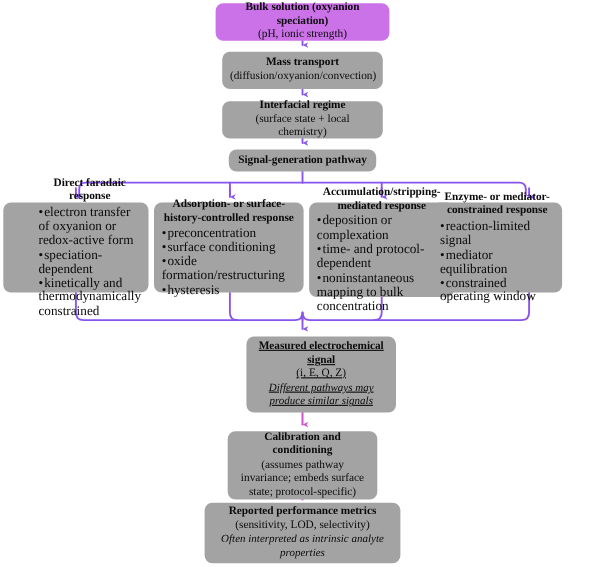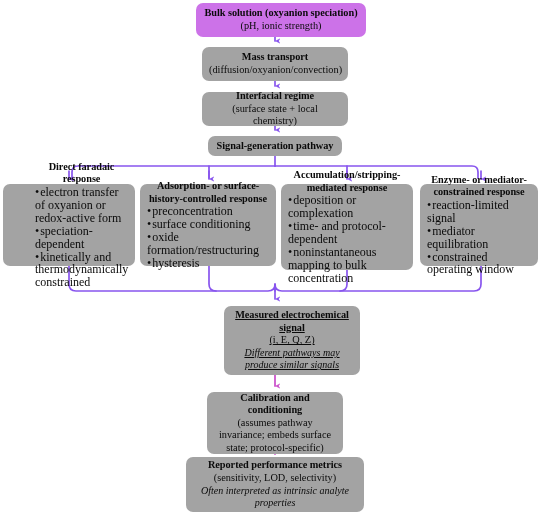--- a/index.html
+++ b/index.html
@@ -79,29 +79,29 @@
   .bullets li {
     text-indent: 0;
     padding-left: 0;
   }
   .bullets li::before {
     content: "\2022";
     margin-right: 1px;
   }
 
   
-  #n-bulk      { left: 196px; top: 3px;   width: 170px; height: 34px; }
+  #n-bulk      { left: 196px; top: 3px;   width: 158px; height: 34px; }
   #n-mass      { left: 202px; top: 47px;  width: 146px; height: 34px; }
   #n-interf    { left: 202px; top: 92px;  width: 146px; height: 34px; }
   #n-signal    { left: 208px; top: 136px; width: 134px; height: 20px; }
 
   #n-p1 { left: 3px;   top: 184px; width: 132px; height: 82px; padding-left: 32px; }
   #n-p2 { left: 140px; top: 184px; width: 136px; height: 82px; }
   #n-p3 { left: 281px; top: 184px; width: 132px; height: 86px; }
-  #n-p4 { left: 420px; top: 184px; width: 118px; height: 82px; }
+  #n-p4 { left: 393px; top: 184px; width: 118px; height: 82px; }
 
   #n-meas   { left: 224px; top: 306px; width: 136px; height: 69px; text-decoration: underline; }
   #n-calib  { left: 207px; top: 392px; width: 136px; height: 62px; }
   #n-report { left: 186px; top: 457px; width: 178px; height: 55px; }
 </style>
 </head>
 <body>
 
 <div id="canvas">
 

